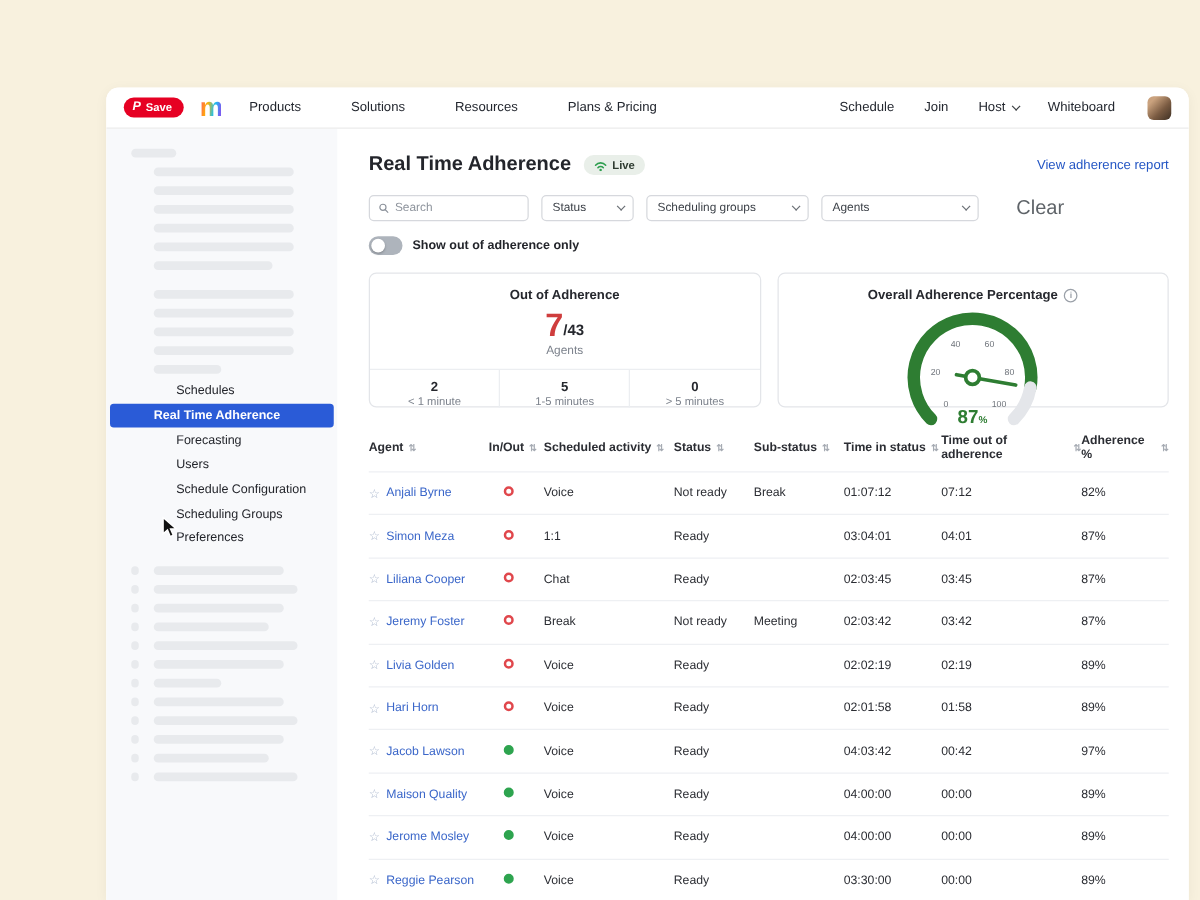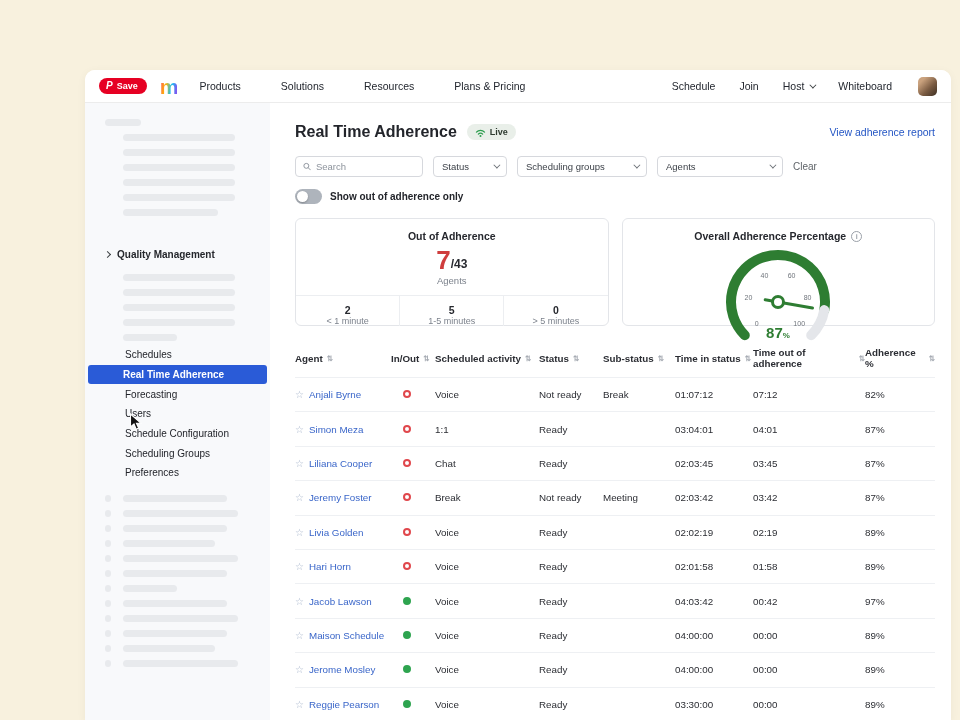--- a/index.html
+++ b/index.html
@@ -38,21 +38,21 @@
   .skel-row { height:15px; display:flex; align-items:center; }
   .skel { height:7px; border-radius:4px; background:#e8eaed; display:inline-block; }
   .tick { width:6px; margin-left:20px; }
   .grp-a { padding-top:12px; }
   .grp-b { margin-top:8px; }
   .grp-c { margin-top:8px; }
   .side-label { display:flex; align-items:center; gap:7px; padding-left:20px; height:16px;
                 font-size:10px; font-weight:700; color:#25272c; cursor:pointer; }
   .side-label.qm  { margin-top:26px; }
   .side-label.wfm { margin-top:28px; color:#2a5bd7; }
-  .side-item { height:19.7px; display:flex; align-items:center; padding-left:40px;
+  .side-item { height:19.7px; display:flex; align-items:center; padding-left:56px;
                font-size:10px; color:#23252b; font-weight:500; cursor:pointer; }
   .side-item.selected { background:#2a5bd7; color:#fff; margin:0 3px; border-radius:3px;
                         padding-left:35px; font-weight:600; }
   .cursor { position:absolute; left:44px; top:343px; z-index:6; }
 
   
   .main { position:absolute; left:185px; top:33px; right:0; bottom:0; background:#fff;
           padding:20px 16px 0 25px; overflow:hidden; }
   .page-header { display:flex; align-items:center; height:18px; }
   .page-title { font-size:16px; font-weight:700; color:#23252b; }
@@ -62,21 +62,21 @@
   .report-link { margin-left:auto; font-size:10.5px; color:#2456c4; font-weight:500; cursor:pointer; }
 
   .filters { display:flex; align-items:center; gap:10px; margin-top:15px; }
   .search-box { width:128px; height:21px; border:1px solid #d6d8dd; border-radius:4px;
                 display:flex; align-items:center; padding:0 7px; gap:5px; background:#fff; }
   .search-box input { border:none; outline:none; width:100%; font-size:9.5px; color:#333; background:transparent; }
   .search-box input::placeholder { color:#8d939c; }
   .select { height:21px; border:1px solid #d6d8dd; border-radius:4px; display:flex; align-items:center;
             justify-content:space-between; padding:0 8px; font-size:9.5px; color:#3c4148;
             background:#fff; cursor:pointer; }
-  .clear { font-size:10px; color:#5f6469; margin-left:0; cursor:pointer; }
+  .clear { font-size:16px; color:#5f6469; margin-left:20px; cursor:pointer; }
 
   .toggle-row { display:flex; align-items:center; gap:8px; margin-top:12px; }
   .toggle { width:27px; height:15px; border-radius:8px; background:#aeb4bc; position:relative; cursor:pointer; }
   .knob { width:11px; height:11px; border-radius:50%; background:#fff; position:absolute; left:2px; top:2px;
           box-shadow:0 1px 2px rgba(0,0,0,.25); }
   .toggle-label { font-size:10px; color:#23252b; font-weight:600; }
 
   .cards { display:flex; gap:13px; margin-top:14px; }
   .card { width:313.5px; height:108px; border:1px solid #e3e5e9; border-radius:6px; background:#fff; }
   .card-title { text-align:center; font-size:10.5px; font-weight:700; padding-top:11px; color:#26282e;
@@ -154,24 +154,20 @@
         <div class="skel-row">
           <span class="skel" style="width: 112px; margin-left: 38px;"></span>
         </div>
         <div class="skel-row">
           <span class="skel" style="width: 112px; margin-left: 38px;"></span>
         </div>
         <div class="skel-row">
           <span class="skel" style="width: 95px; margin-left: 38px;"></span>
         </div>
       </div>
-    <div class="side-label qm">
-      <span class="chev chev-right"></span>
-      <span>Quality Management</span>
-    </div>
     <div class="grp-b">
         <div class="skel-row">
           <span class="skel" style="width: 112px; margin-left: 38px;"></span>
         </div>
         <div class="skel-row">
           <span class="skel" style="width: 112px; margin-left: 38px;"></span>
         </div>
         <div class="skel-row">
           <span class="skel" style="width: 112px; margin-left: 38px;"></span>
         </div>
@@ -462,21 +458,21 @@
             <div class="td">Voice</div>
             <div class="td">Ready</div>
             <div class="td"></div>
             <div class="td">04:03:42</div>
             <div class="td">00:42</div>
             <div class="td">97%</div>
           </div>
           <div class="trow tgrid">
             <div class="td agent">
               <span class="star">☆</span>
-              <span class="agent-name">Maison Schedule</span>
+              <span class="agent-name">Maison Quality</span>
             </div>
             <div class="td"><span class="dot dot-in"></span></div>
             <div class="td">Voice</div>
             <div class="td">Ready</div>
             <div class="td"></div>
             <div class="td">04:00:00</div>
             <div class="td">00:00</div>
             <div class="td">89%</div>
           </div>
           <div class="trow tgrid">

